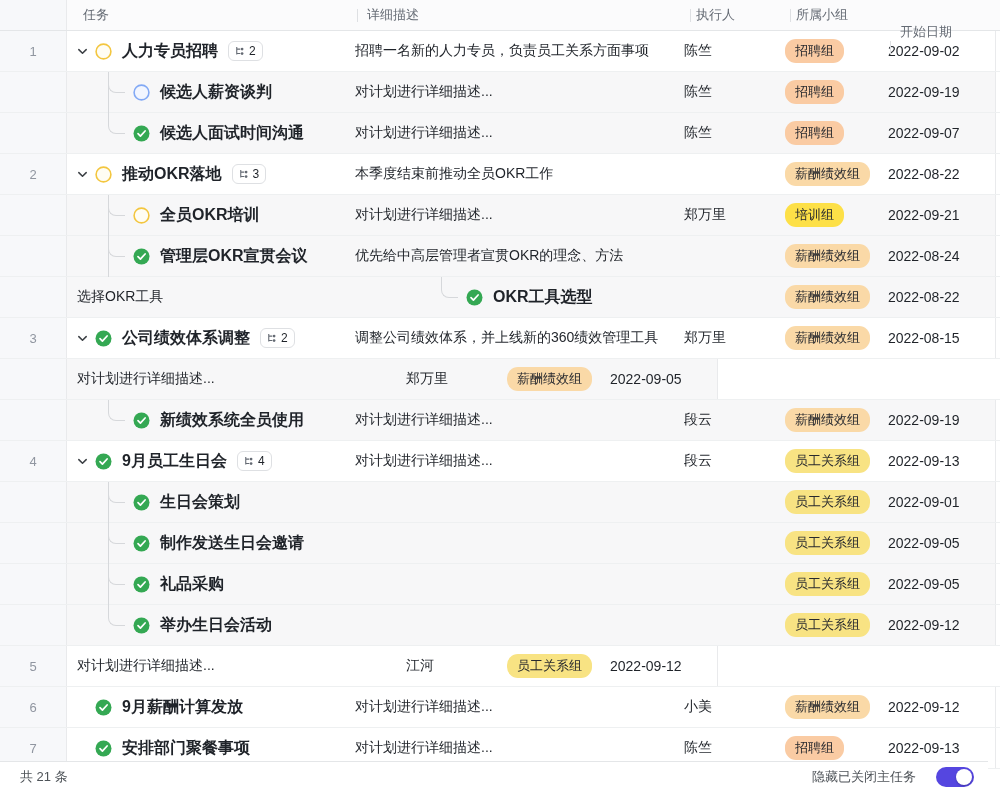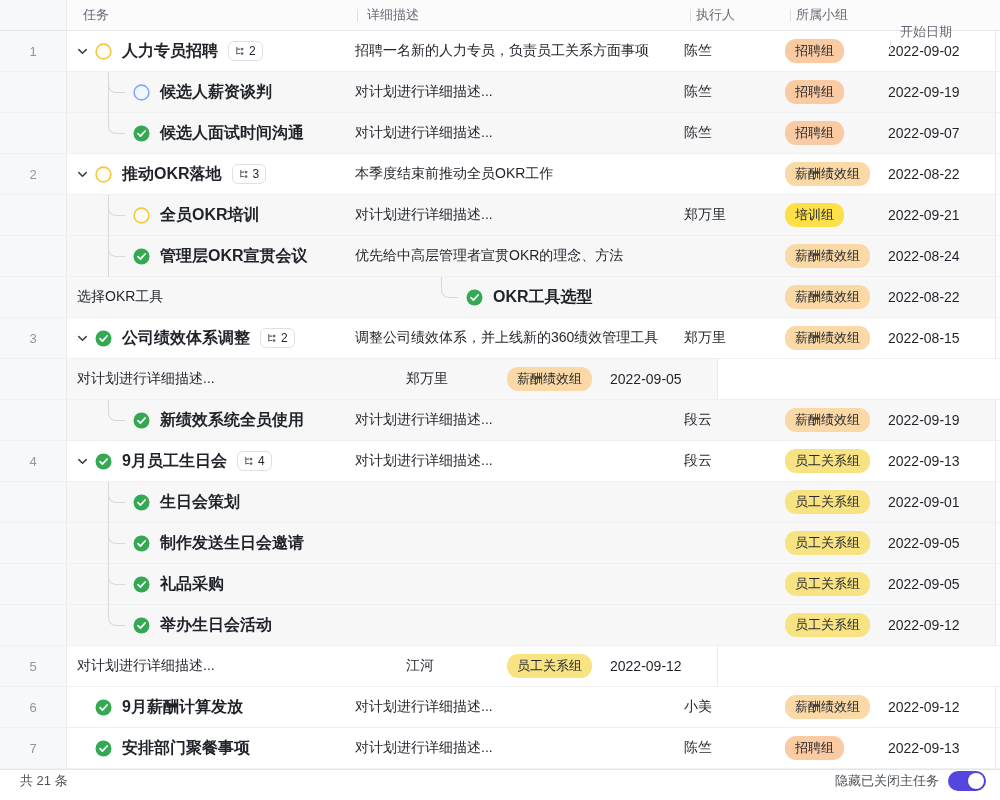--- a/index.html
+++ b/index.html
@@ -50,24 +50,24 @@
   .elbow { position:absolute; left:41px; top:0; width:17px; height:21px;
            border-left:1px solid #d6d8db; border-bottom:1px solid #d6d8db; border-bottom-left-radius:8px; }
 
   .cell-desc { padding-left:10px; font-size:14px; color:#1f2329; white-space:nowrap; overflow:hidden;text-align:right; }
   .cell-exec { padding-left:6px; font-size:14px; }
   .cell-group{ padding-left:7px; }
   .pill { display:inline-block; padding:3px 10px; border-radius:11px; font-size:13px; color:#27292e; white-space:nowrap; }
   .cell-date { padding-left:10px; font-size:14px; }
 
   
-  .tfoot { position:absolute; left:0; right:0; bottom:0; height:31px; border-top:1px solid #e4e6e8;
+  .tfoot { position:absolute; left:0; right:12px; bottom:0; height:39px; border-top:1px solid #e4e6e8;
            background:#fff; display:flex; align-items:center; justify-content:space-between;
            padding:0 14px 8px 20px; font-size:13px; color:#4e5358; }
-  .foot-right { display:flex; align-items:center; gap:9px; }
+  .foot-right { display:flex; align-items:center; gap:20px; }
   .toggle { position:relative; width:38px; height:20px; border-radius:10px; background:#5546e0; cursor:pointer; flex:none; }
   .toggle .knob { position:absolute; top:2px; right:2px; width:16px; height:16px; border-radius:50%;
                   background:#fff; box-shadow:0 1px 2px rgba(0,0,0,.25); }
 </style>
 </head>
 <body>
 
 <div class="app">
 
   <div class="thead">

